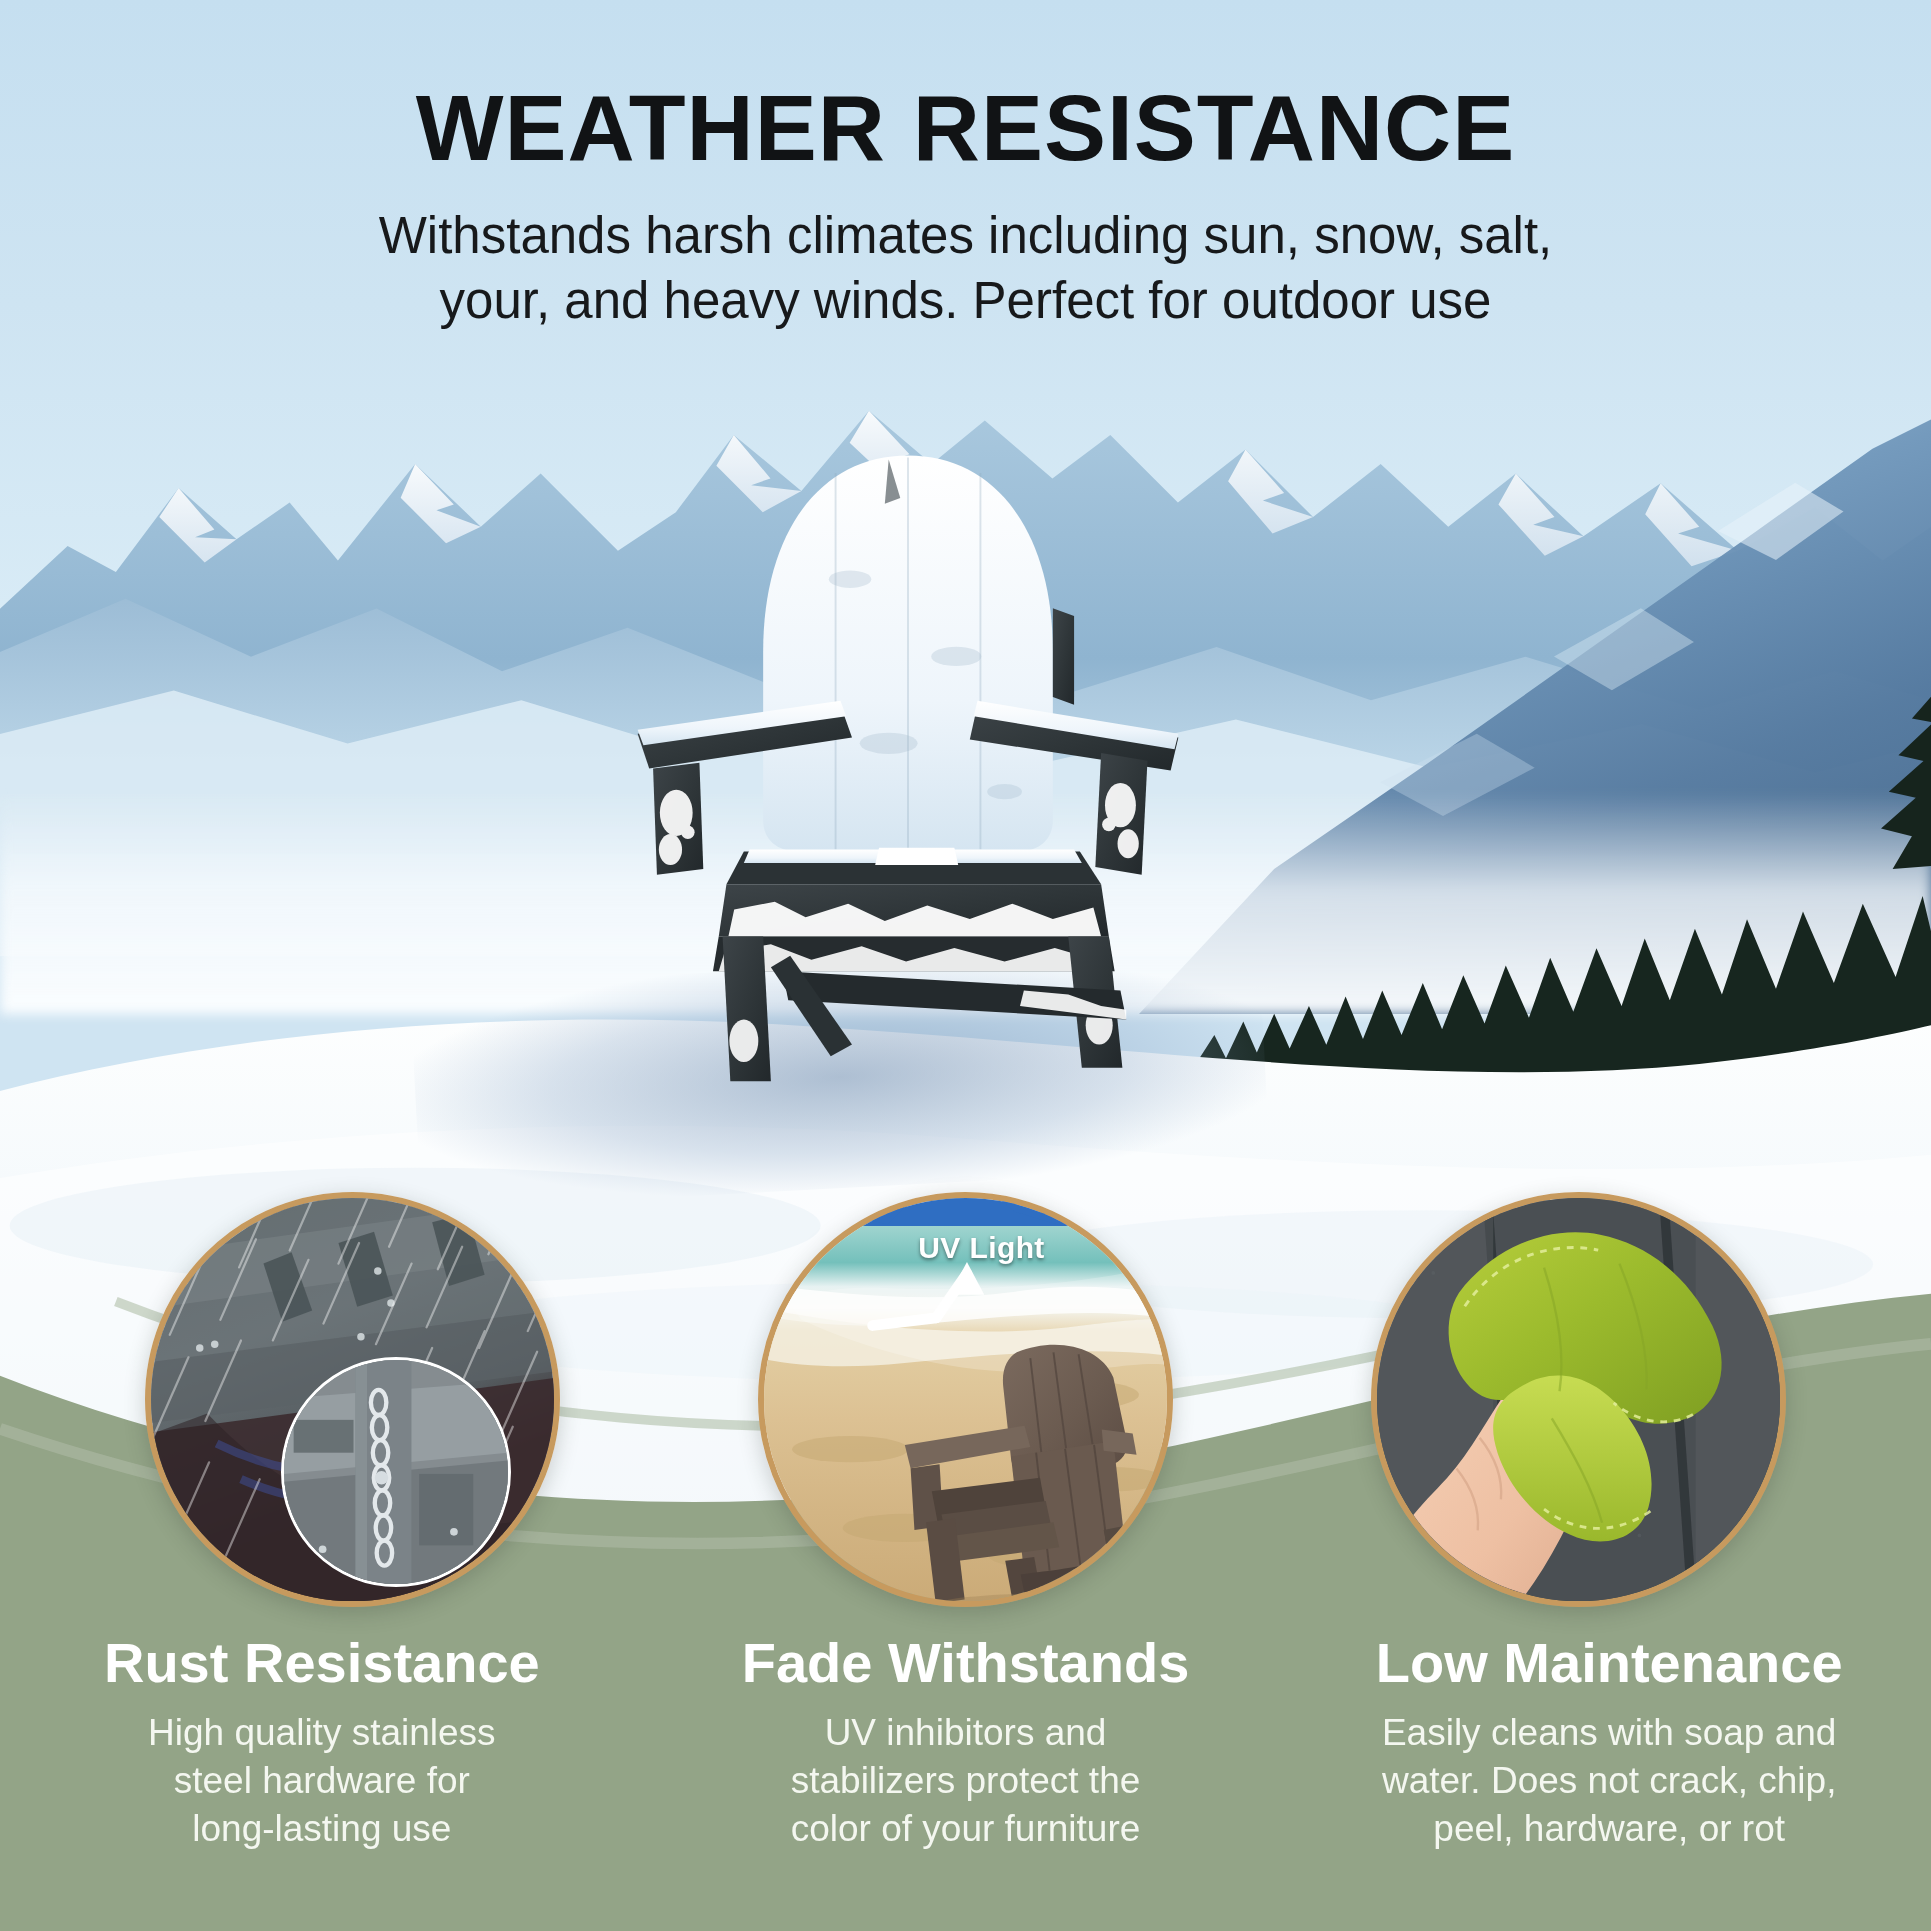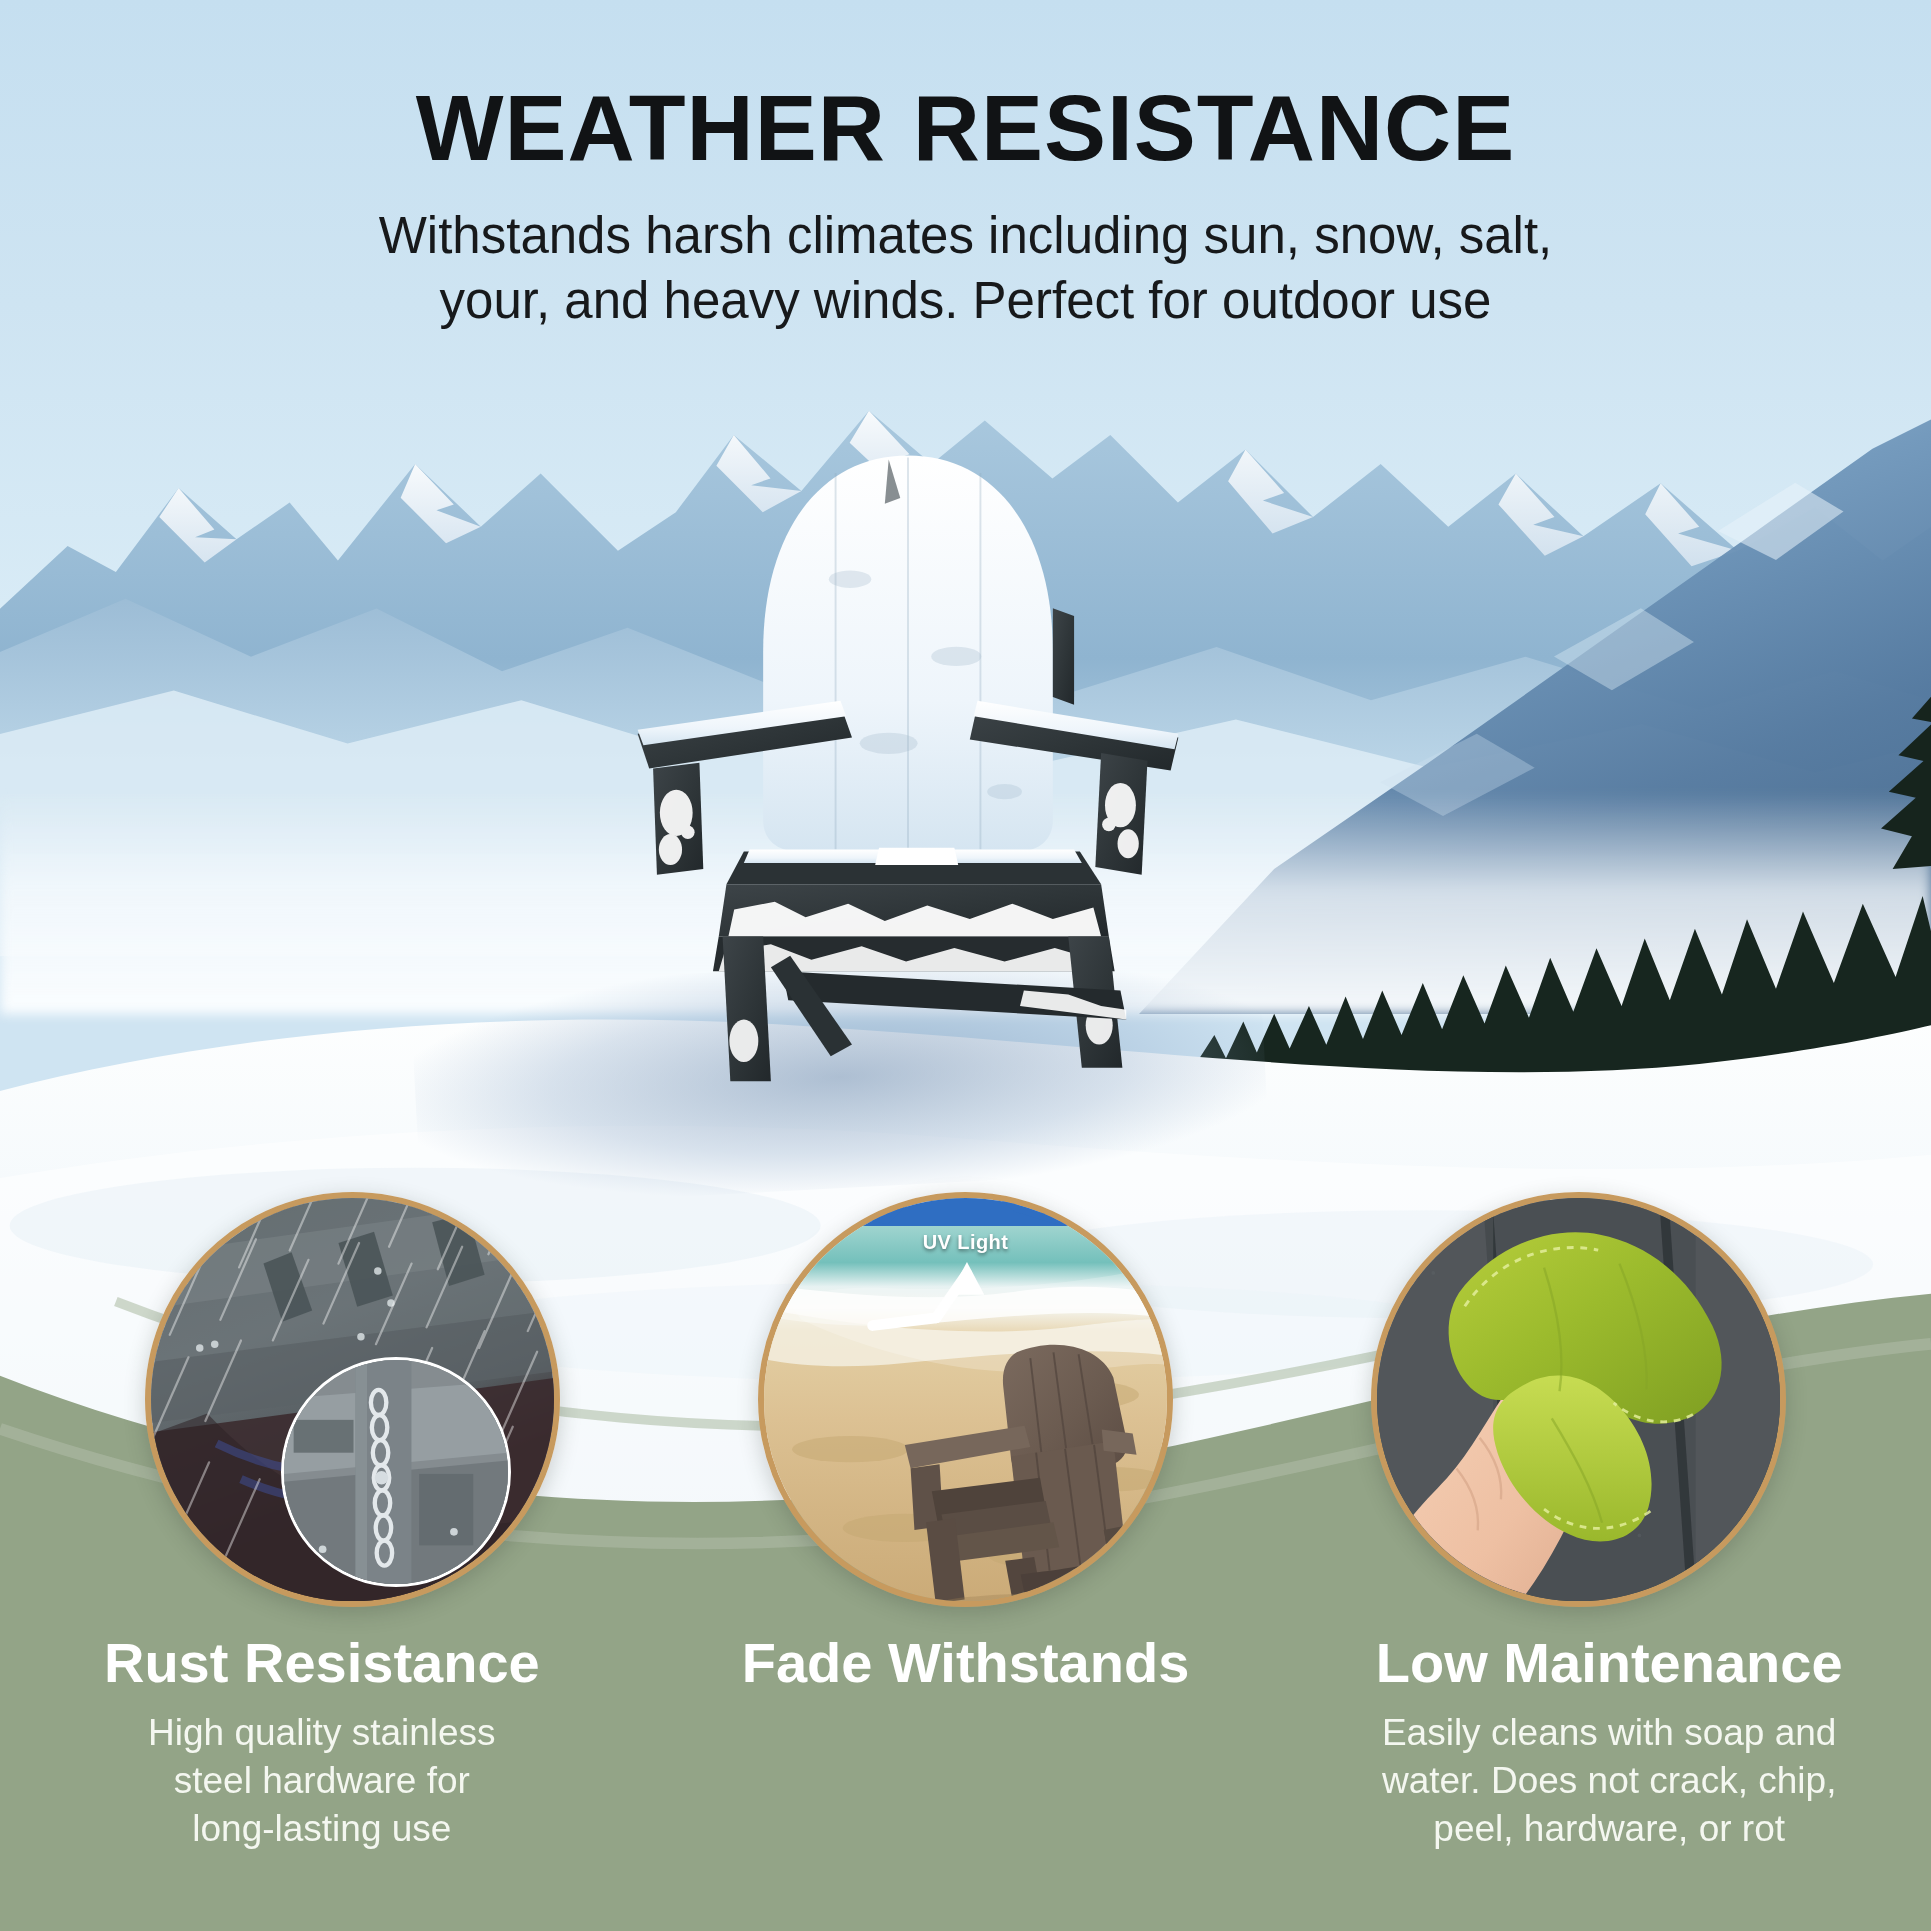--- a/index.html
+++ b/index.html
@@ -126,22 +126,22 @@
     position:absolute;inset:0;
     background:
       linear-gradient(180deg,
         #2f6ec2 0%, #2f6ec2 7%,
         #9fd4cf 7%, #74c0bb 16%,
         #e7f2f2 22%, #f3f5ef 27%,
         #e3cfa4 33%, #dcc193 55%,
         #d3b584 78%, #cbab78 100%);
   }
   .uv-label{
-    position:absolute;left:0;top:33px;width:100%;text-align:center;
-    font-size:20px;font-weight:700;color:#fff;letter-spacing:0.4px;
+    position:absolute;left:16px;top:33px;width:100%;text-align:center;
+    font-size:30px;font-weight:700;color:#fff;letter-spacing:0.4px;
     text-shadow:0 1.9px 3.9px rgba(0,0,0,.45);
   }
   .uv-arrow{position:absolute;left:97px;top:60px;width:183px;height:87px;}
   .beach-chair{position:absolute;left:135px;top:135px;width:280px;height:280px;}
 
   
   .wipe-bg{
     position:absolute;inset:0;
     background:linear-gradient(135deg,#575c60 0%,#4b5054 40%,#41464a 70%,#3a3f43 100%);
   }
@@ -600,20 +600,25 @@
       <h2 class="cap-title">Rust Resistance</h2>
       <p class="cap-body">
         <span>High quality stainless</span><br>
         <span>steel hardware for</span><br>
         <span>long-lasting use</span>
       </p>
     </div>
 
     <div class="cap-col">
       <h2 class="cap-title">Fade Withstands</h2>
+      <p class="cap-body">
+        <span>UV inhibitors and</span><br>
+        <span>stabilizers protect the</span><br>
+        <span>color of your furniture</span>
+      </p>
     </div>
 
     <div class="cap-col">
       <h2 class="cap-title">Low Maintenance</h2>
       <p class="cap-body">
         <span>Easily cleans with soap and</span><br>
         <span>water. Does not crack, chip,</span><br>
         <span>peel, hardware, or rot</span>
       </p>
     </div>

